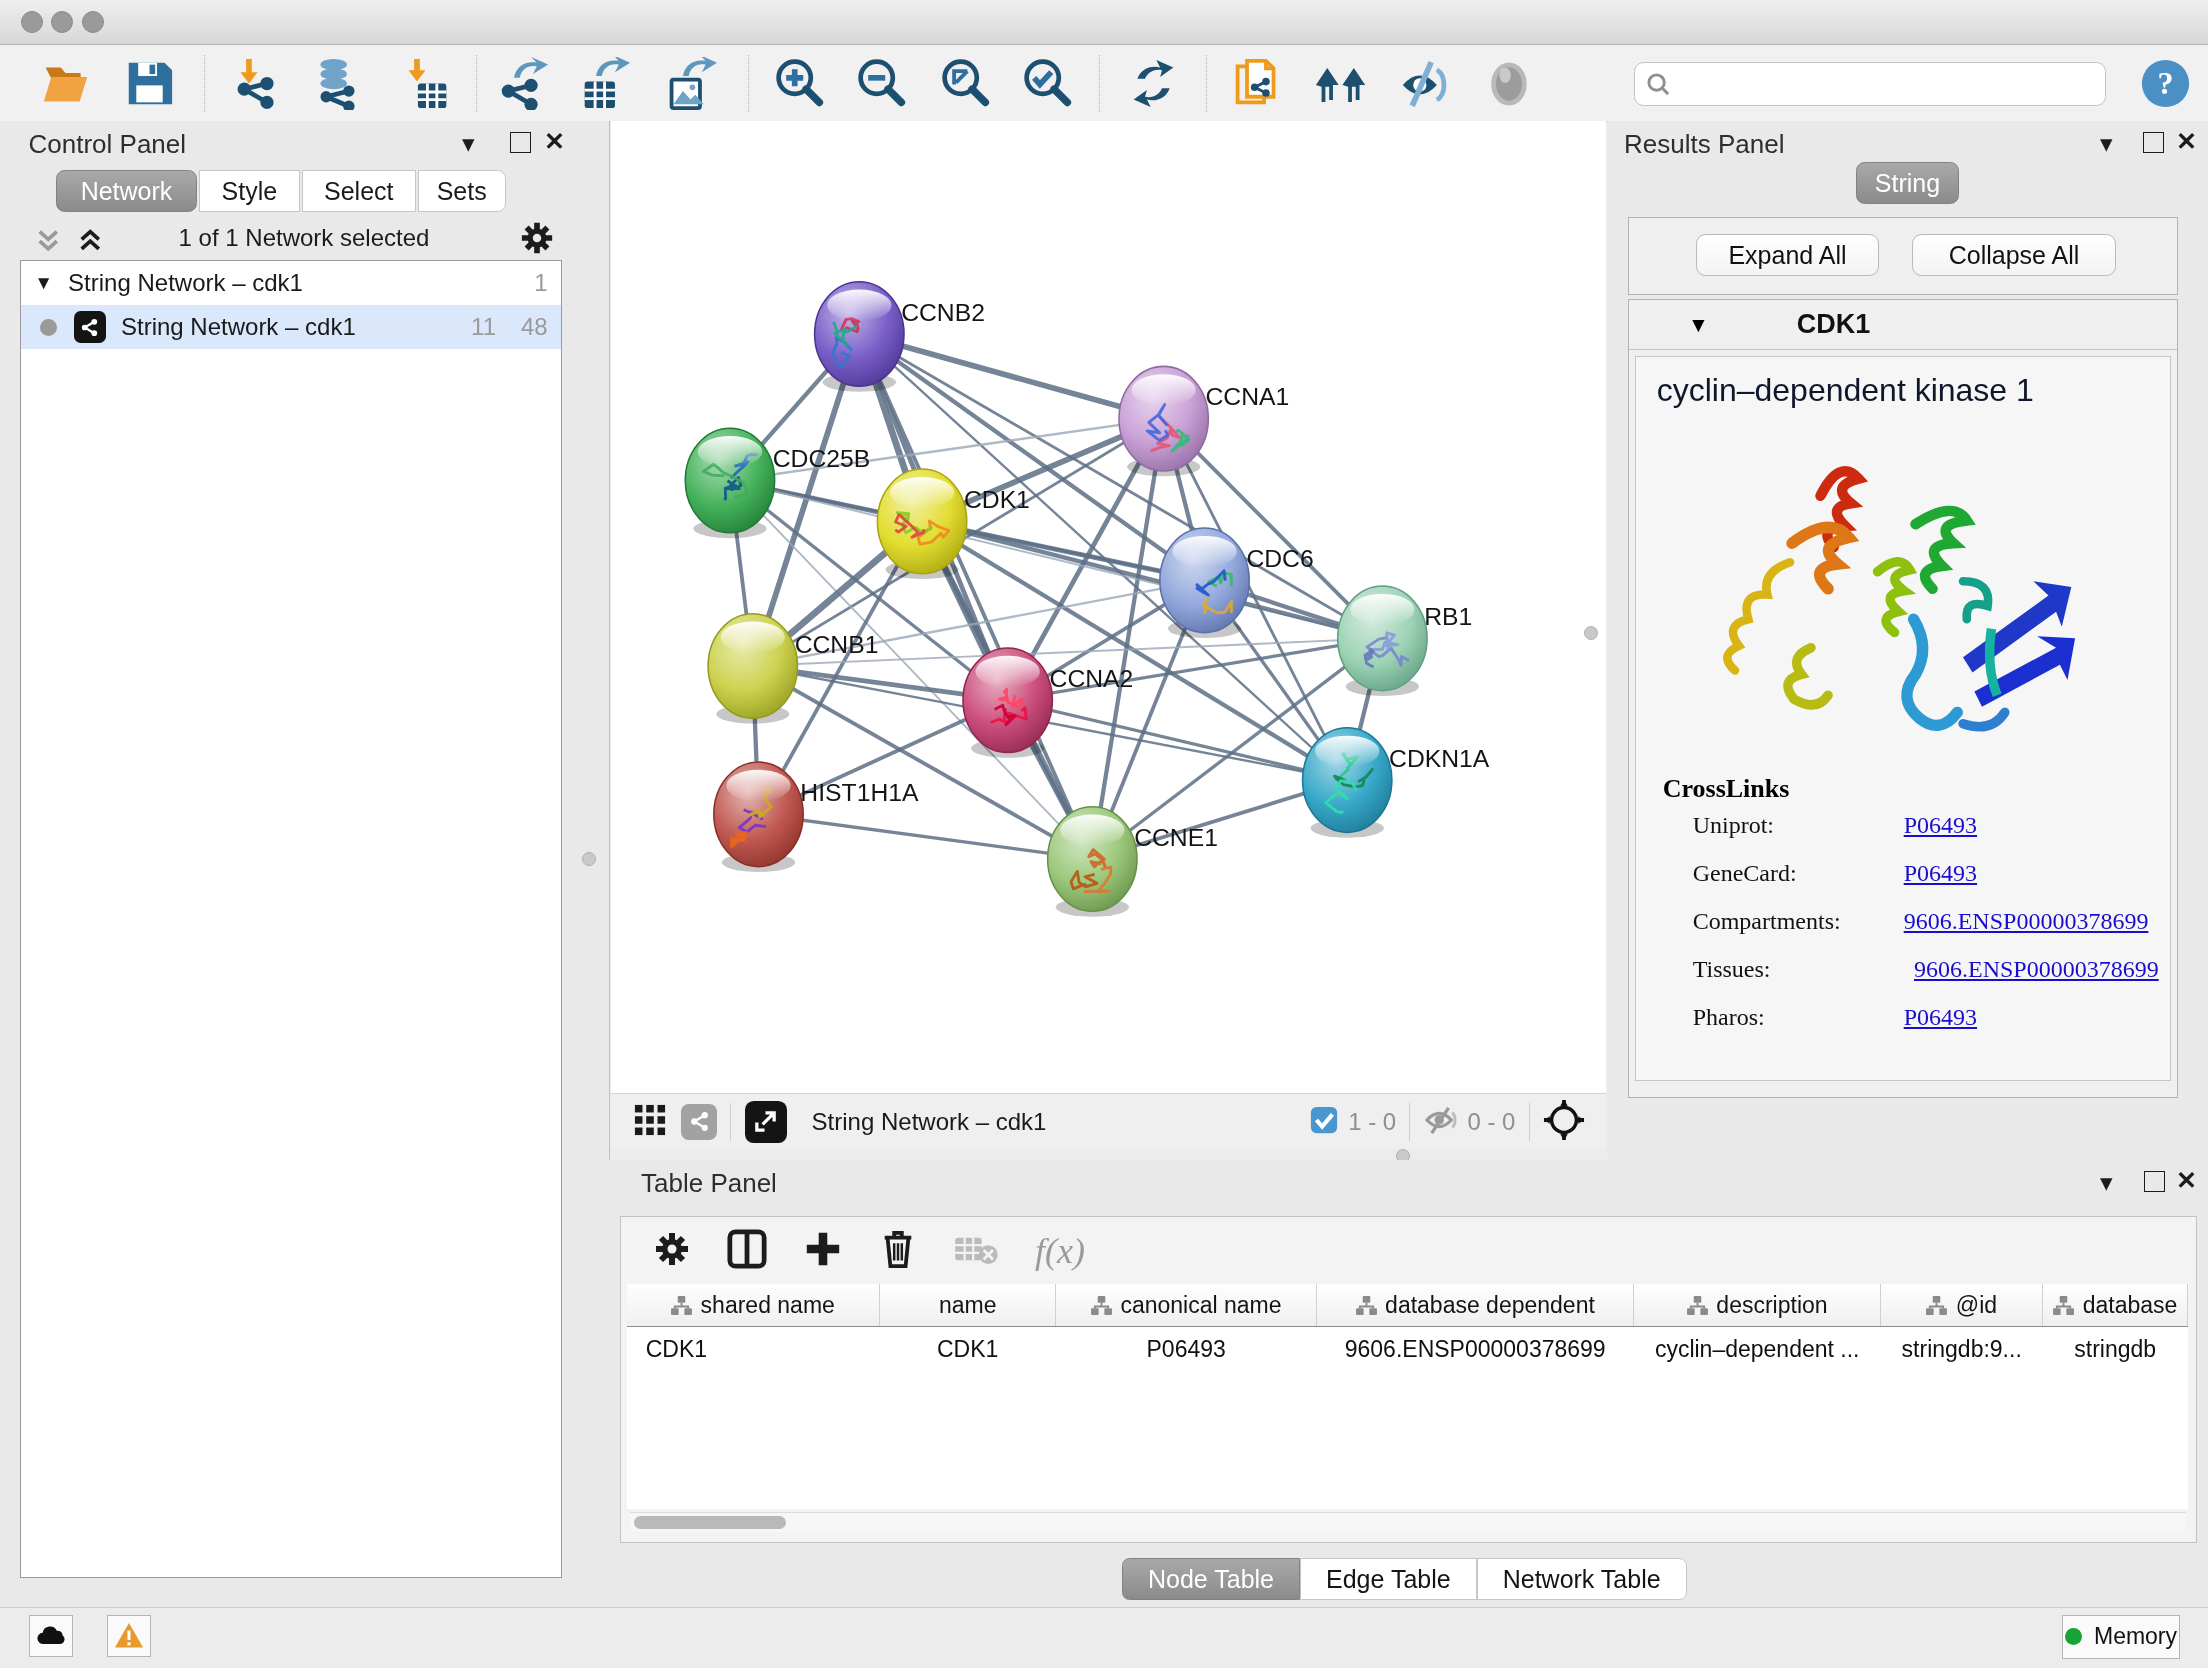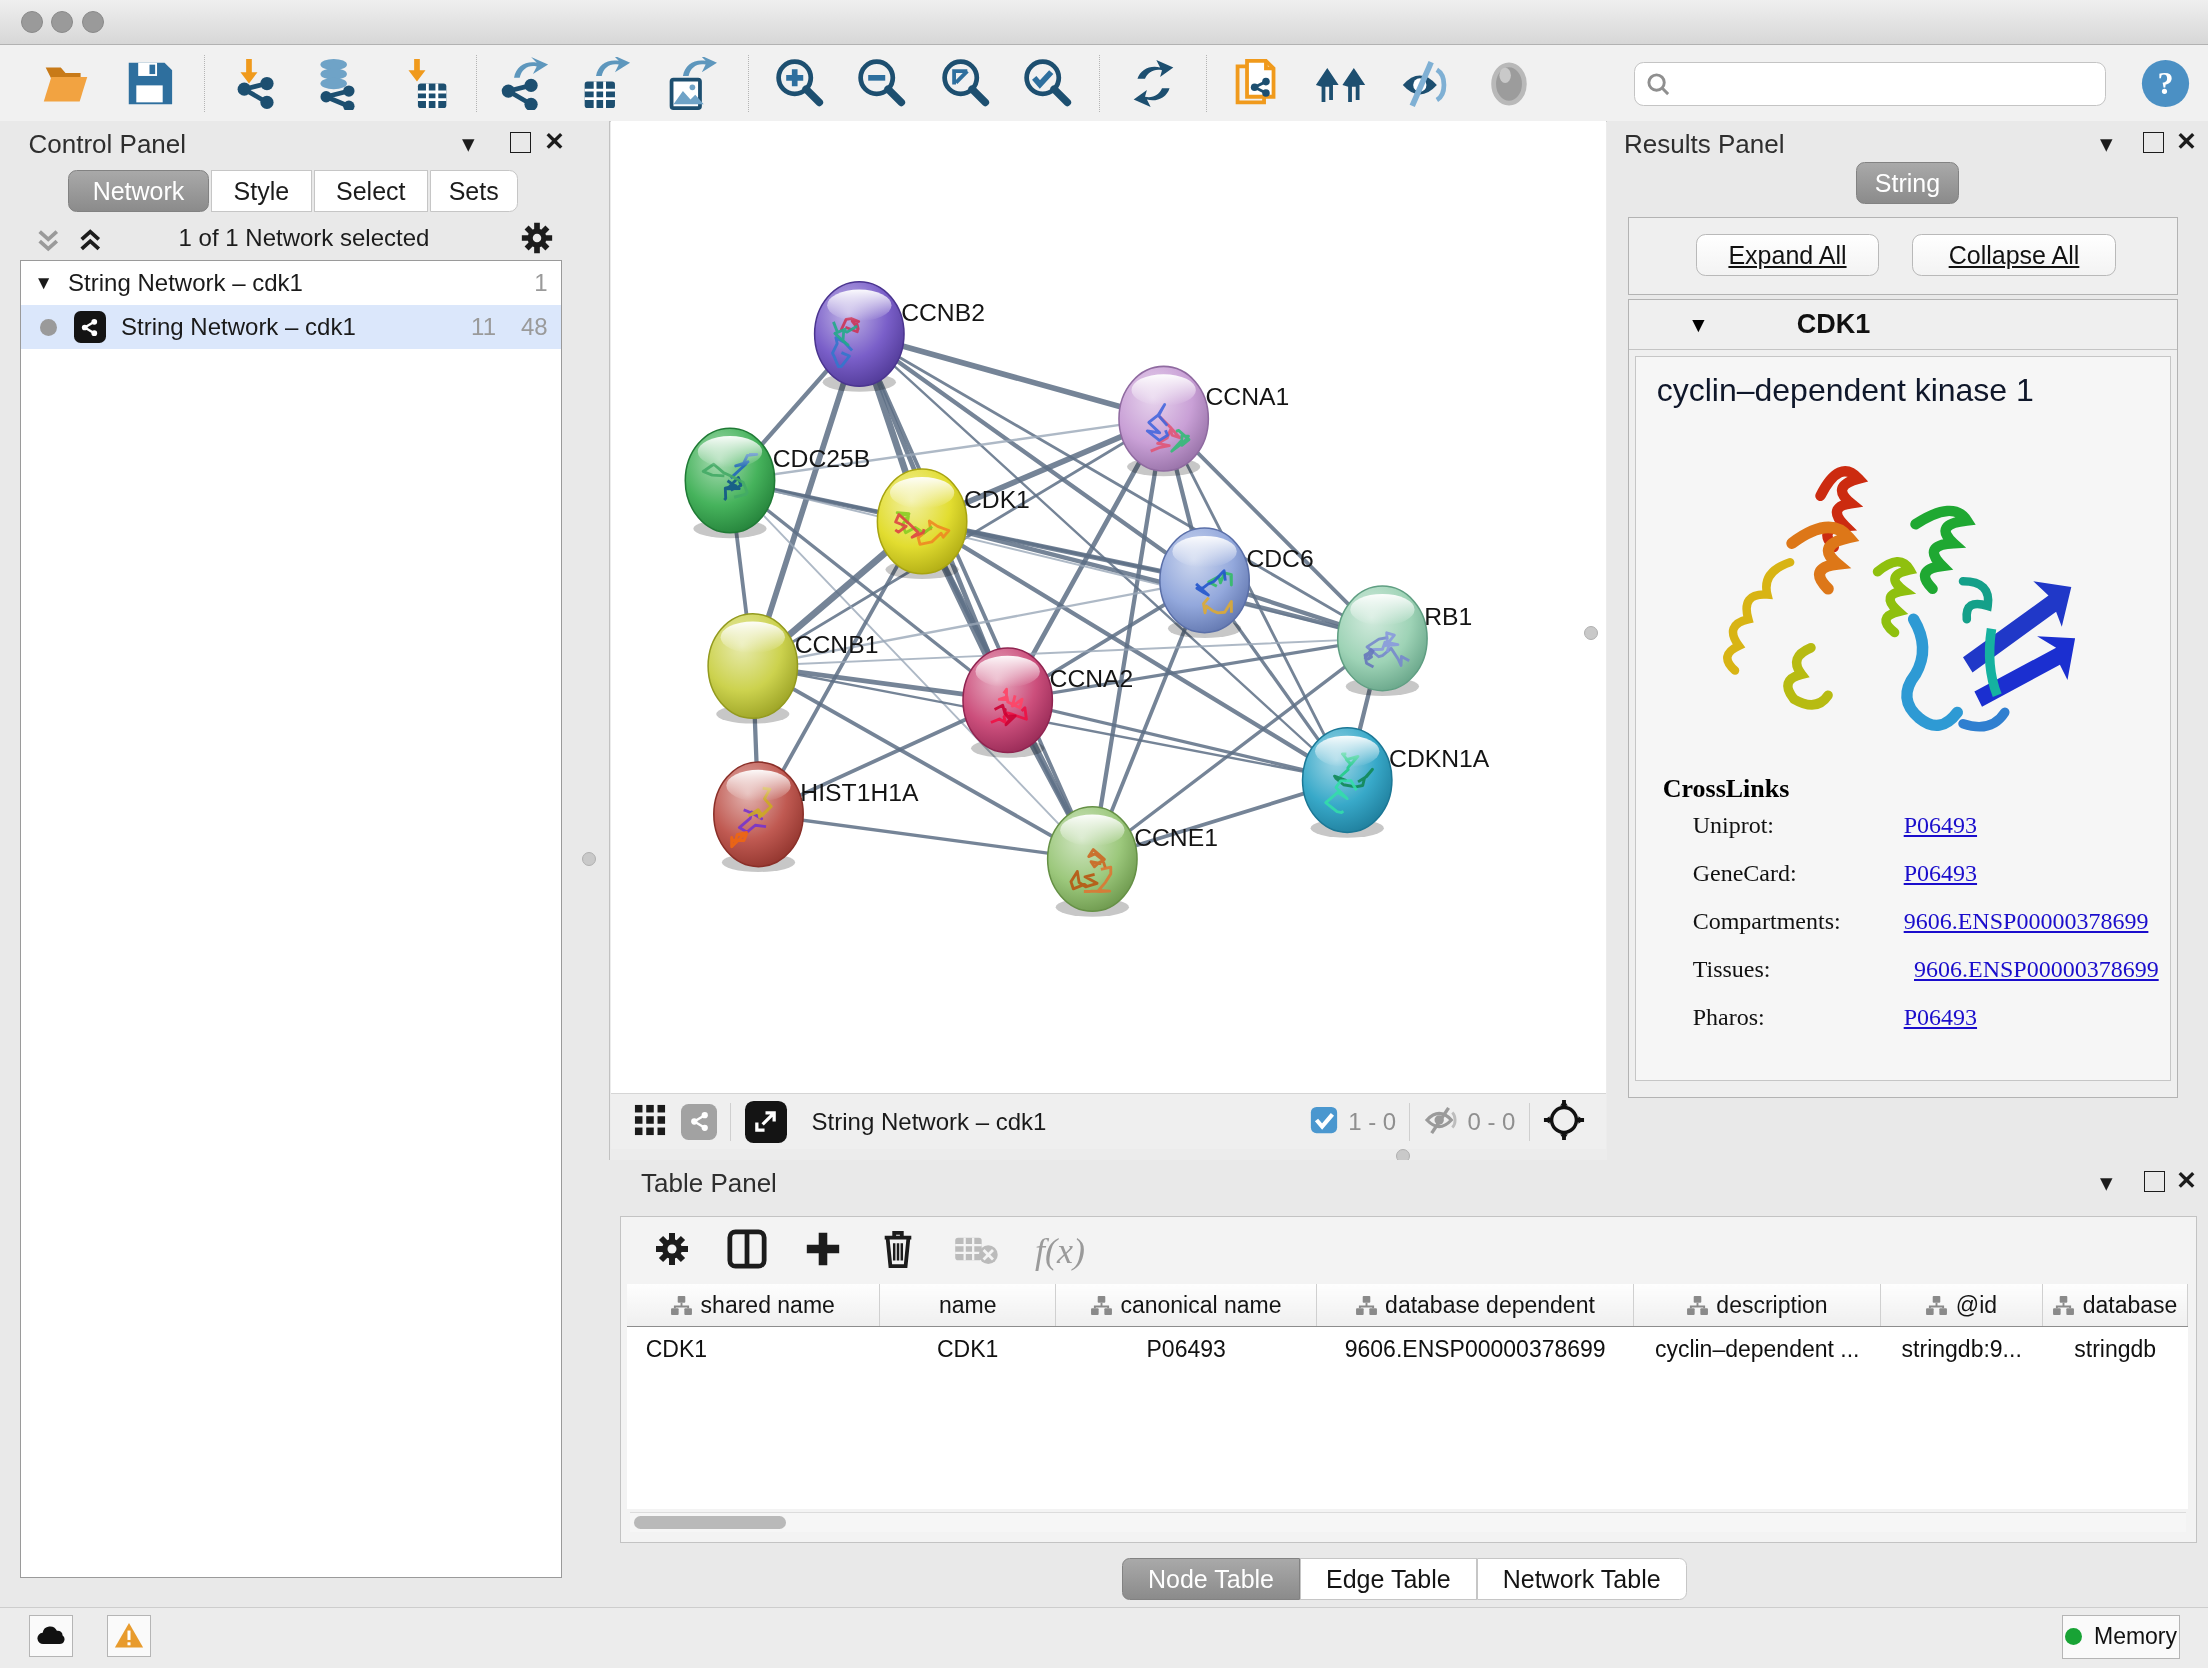--- a/index.html
+++ b/index.html
@@ -33,21 +33,21 @@
   .netcanvas{left:611px;top:121px;width:995px;height:972px;background:#fff;}
   .netfooter{left:611px;top:1093px;width:995px;height:55px;background:#efefef;border-top:1px solid #d5d5d5;
     display:flex;align-items:center;}
   .nf-sep{width:0;height:38px;border-left:1px solid #cfcfcf;margin:0 13.3px;}
   .nf-num{color:#8f8f8f;font-size:24px;}
   .gutterdot{background:#c9c9c9;border:1px solid #b0b0b0;border-radius:50%;}
   
   .results{left:1607px;top:121px;width:601px;height:1040px;background:#e9e9e9;}
   .rbox{border:1.9px solid #b3b3b3;background:#efefef;}
   .btn{background:linear-gradient(#ffffff,#f3f3f3);border:1px solid #b9b9b9;border-radius:9.5px;
-    font-size:25px;color:#111;display:inline-flex;align-items:center;justify-content:center;text-decoration:underline;}
+    font-size:25px;color:#111;display:inline-flex;align-items:center;justify-content:center;}
   .serif{font-family:"Liberation Serif",serif;}
   .xlink{color:#1a0dcc;text-decoration:underline;font-family:"Liberation Serif",serif;font-size:24px;}
   .xlabel{font-family:"Liberation Serif",serif;font-size:24px;color:#111;}
   
   .tablepanel{left:609px;top:1160px;width:1600px;height:447px;background:#e9e9e9;}
   .tpbox{left:620px;top:1216px;width:1575px;height:325px;background:#f3f3f3;border:1px solid #c3c3c3;position:absolute;}
   table.cyt{border-collapse:collapse;width:1560px;table-layout:fixed;background:#fff;font-size:23px;}
   table.cyt th{font-weight:normal;color:#141414;border-right:1px solid #d0d0d0;border-bottom:1.9px solid #8d8d8d;
     height:40px;background:linear-gradient(#fefefe,#efefef);white-space:nowrap;overflow:hidden;}
   table.cyt td{text-align:center;height:42px;color:#101010;white-space:nowrap;overflow:hidden;}
@@ -246,21 +246,21 @@
       </svg>
     </div>
 </div>
 
 <div class="abs ctrl">
   <div class="abs panel-title" style="left:28.5px;top:7.6px">Control Panel</div>
   <div class="abs ph-ico" style="left:462px;top:7.6px">▾</div>
   <div class="abs" style="left:510px;top:11.4px;width:19px;height:19px;border:1.9px solid #1c1c1c"></div>
   <div class="abs ph-ico" style="left:544px;top:5.7px;font-weight:bold">✕</div>
 
-  <div class="abs" style="left:68px;top:49px">
+  <div class="abs" style="left:56px;top:49px">
     <span class="tab active" style="width:141px;border-radius:8.6px">Network</span><span class="tab" style="width:101px;margin-left:1.9px">Style</span><span class="tab" style="width:114px;margin-left:1.9px">Select</span><span class="tab" style="width:88px;margin-left:1.9px;border-radius:0 8.6px 8.6px 0">Sets</span>
   </div>
 
   <div class="abs" style="left:34px;top:105px">
     <svg width="28.5" height="28.5" viewBox="0 0 30 30">
         <path d="M6 6l9 8 9-8M6 16l9 8 9-8" fill="none" stroke="#9a9a9a" stroke-width="4"></path>
       </svg></div>
   <div class="abs" style="left:76px;top:105px">
     <svg width="28.5" height="28.5" viewBox="0 0 30 30">
         <path d="M6 24l9-8 9 8M6 14l9-8 9 8" fill="none" stroke="#1c1c1c" stroke-width="4"></path>

